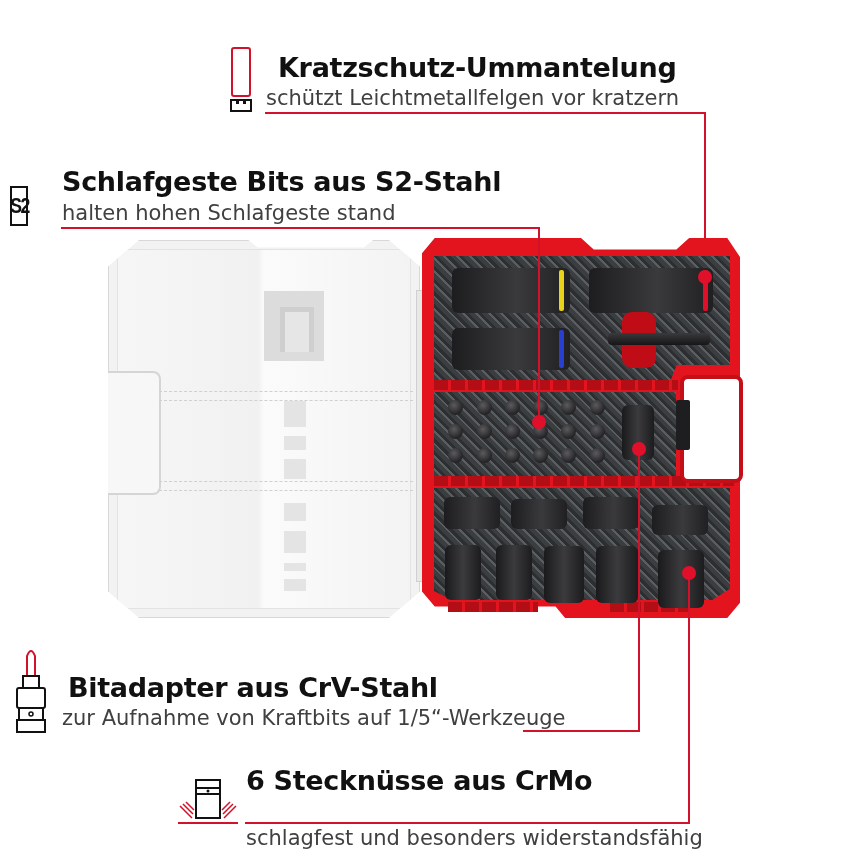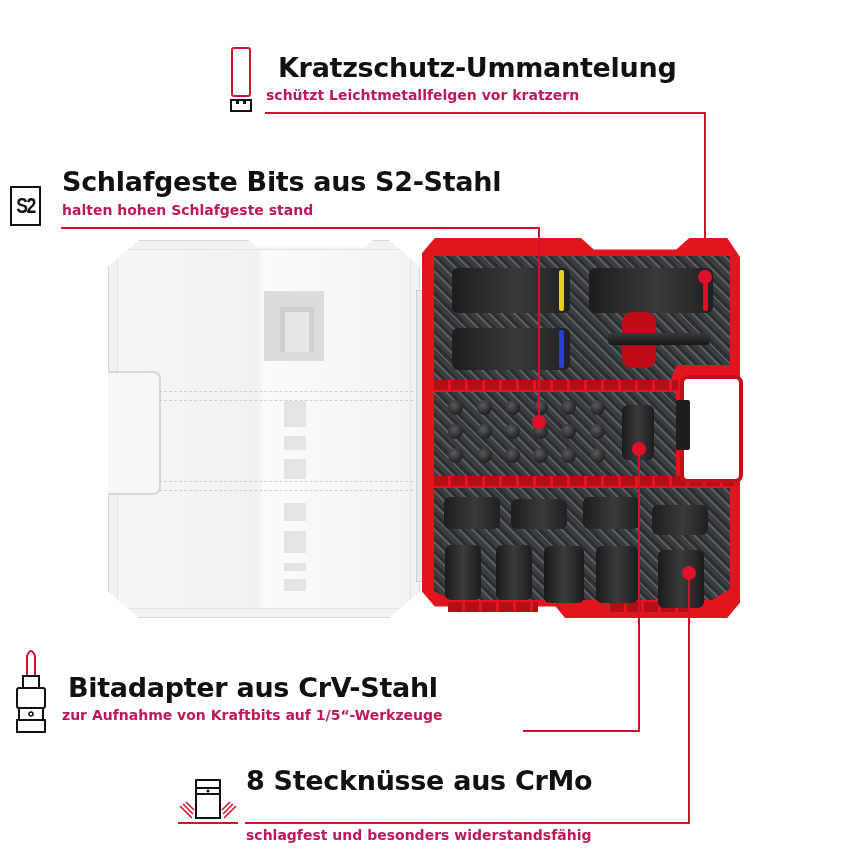--- a/index.html
+++ b/index.html
@@ -1,19 +1,19 @@
 <!DOCTYPE html>
 <html><head>
 <meta charset="utf-8">
 <style>
   html,body{margin:0;padding:0;background:#ffffff;}
   body{width:850px;height:850px;position:relative;overflow:hidden;font-family:"DejaVu Sans","Liberation Sans",sans-serif;}
   .abs{position:absolute;}
   .title{color:#111111;font-weight:bold;font-size:27px;letter-spacing:-0.3px;white-space:nowrap;line-height:1;}
-  .sub{color:#be185d;font-weight:bold;font-size:14px;white-space:nowrap;line-height:1;}
+  .sub{color:#404040;font-weight:normal;font-size:21px;white-space:nowrap;line-height:1;}
   .line{position:absolute;background:#d2122a;}
   .dot{position:absolute;width:14px;height:14px;border-radius:50%;background:#e0102a;}
 
   
   .lid{position:absolute;left:108px;top:240px;width:310px;height:376px;background:#f2f2f2;border:1.5px solid #d8d8d8;
        clip-path:polygon(10% 0,45% 0,48% 2%,82% 2%,85% 0,90% 0,100% 7%,100% 93%,90% 100%,10% 100%,0 93%,0 7%);}
   .lid-inner{position:absolute;inset:8px;border:1px solid #e3e3e3;background:linear-gradient(90deg,#f6f6f6 0%,#f1f1f1 48%,#fbfbfb 50%,#f3f3f3 100%);}
   .lid-logo{position:absolute;left:155px;top:50px;width:60px;height:70px;background:#dcdcdc;}
   .lid-logo::after{content:"";position:absolute;left:16px;top:16px;width:24px;height:40px;border:5px solid #cfcfcf;border-bottom:none;background:#e6e6e6;}
   .lid-handle{position:absolute;left:-2px;top:130px;width:52px;height:120px;border:2px solid #d5d5d5;border-left:none;border-radius:0 8px 8px 0;background:#f7f7f7;}
@@ -45,21 +45,21 @@
     <rect x="1" y="53" width="20" height="11" fill="none" stroke="#111" stroke-width="2"></rect>
     <rect x="6" y="53" width="3" height="4" fill="#111"></rect>
     <rect x="13" y="53" width="3" height="4" fill="#111"></rect>
   </svg>
 </div>
 <div class="abs title" style="left:266px;top:54px;margin-left:12px;">Kratzschutz-Ummantelung</div>
 <div class="abs sub" style="left:266px;top:88px;">schützt Leichtmetallfelgen vor kratzern</div>
 <div class="line" style="left:265px;top:112px;width:441px;height:2px;"></div>
 <div class="line" style="left:704px;top:112px;width:2px;height:165px;"></div>
 
-<div class="icon" style="left:10px;top:186px;width:31px;height:40px;border:2.5px solid #111;box-sizing:border-box;display:flex;align-items:center;justify-content:center;">
+<div class="icon" style="left:10px;top:186px;width:18px;height:40px;border:2.5px solid #111;box-sizing:border-box;display:flex;align-items:center;justify-content:center;">
   <span style="font-family:'Liberation Sans Narrow','Liberation Sans',sans-serif;font-weight:bold;font-size:22px;letter-spacing:-2px;color:#111;transform:scaleX(0.8);">S2</span>
 </div>
 <div class="abs title" style="left:62px;top:168px;">Schlafgeste Bits aus S2-Stahl</div>
 <div class="abs sub" style="left:62px;top:203px;">halten hohen Schlafgeste stand</div>
 <div class="line" style="left:61px;top:227px;width:479px;height:2px;"></div>
 <div class="line" style="left:538px;top:227px;width:2px;height:195px;z-index:5;"></div>
 
 <div class="lid">
   <div class="lid-inner"></div>
   <div class="lid-logo"></div>
@@ -155,15 +155,15 @@
   <svg width="64" height="48" viewBox="0 0 64 48">
     <rect x="20" y="2" width="24" height="8" fill="none" stroke="#111" stroke-width="2"></rect>
     <rect x="20" y="10" width="24" height="6" fill="none" stroke="#111" stroke-width="2"></rect>
     <circle cx="32" cy="13" r="1.5" fill="#111"></circle>
     <rect x="20" y="16" width="24" height="24" fill="none" stroke="#111" stroke-width="2"></rect>
     <path d="M4 28 L16 40 M7 26 L17 36 M10 24 L18 32" stroke="#d2122a" stroke-width="1.5"></path>
     <path d="M60 28 L48 40 M57 26 L47 36 M54 24 L46 32" stroke="#d2122a" stroke-width="1.5"></path>
     <rect x="2" y="44" width="60" height="2" fill="#d2122a"></rect>
   </svg>
 </div>
-<div class="abs title" style="left:246px;top:767px;">8 Stecknüsse aus CrMo</div>
+<div class="abs title" style="left:246px;top:767px;">6 Stecknüsse aus CrMo</div>
 <div class="abs sub" style="left:246px;top:828px;">schlagfest und besonders widerstandsfähig</div>
 <div class="line" style="left:245px;top:822px;width:445px;height:2px;"></div>
 
 </body></html>

